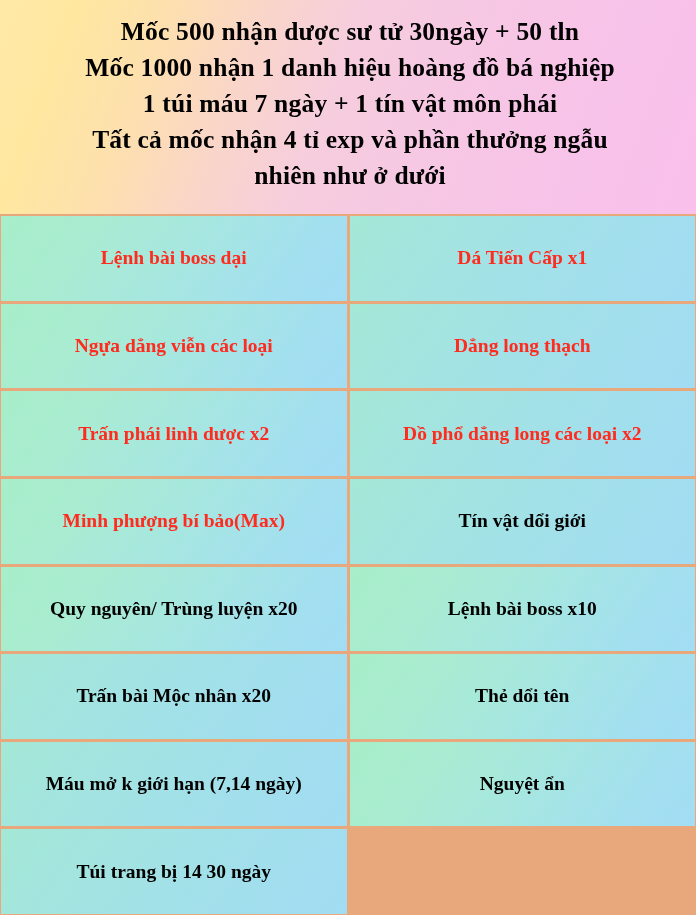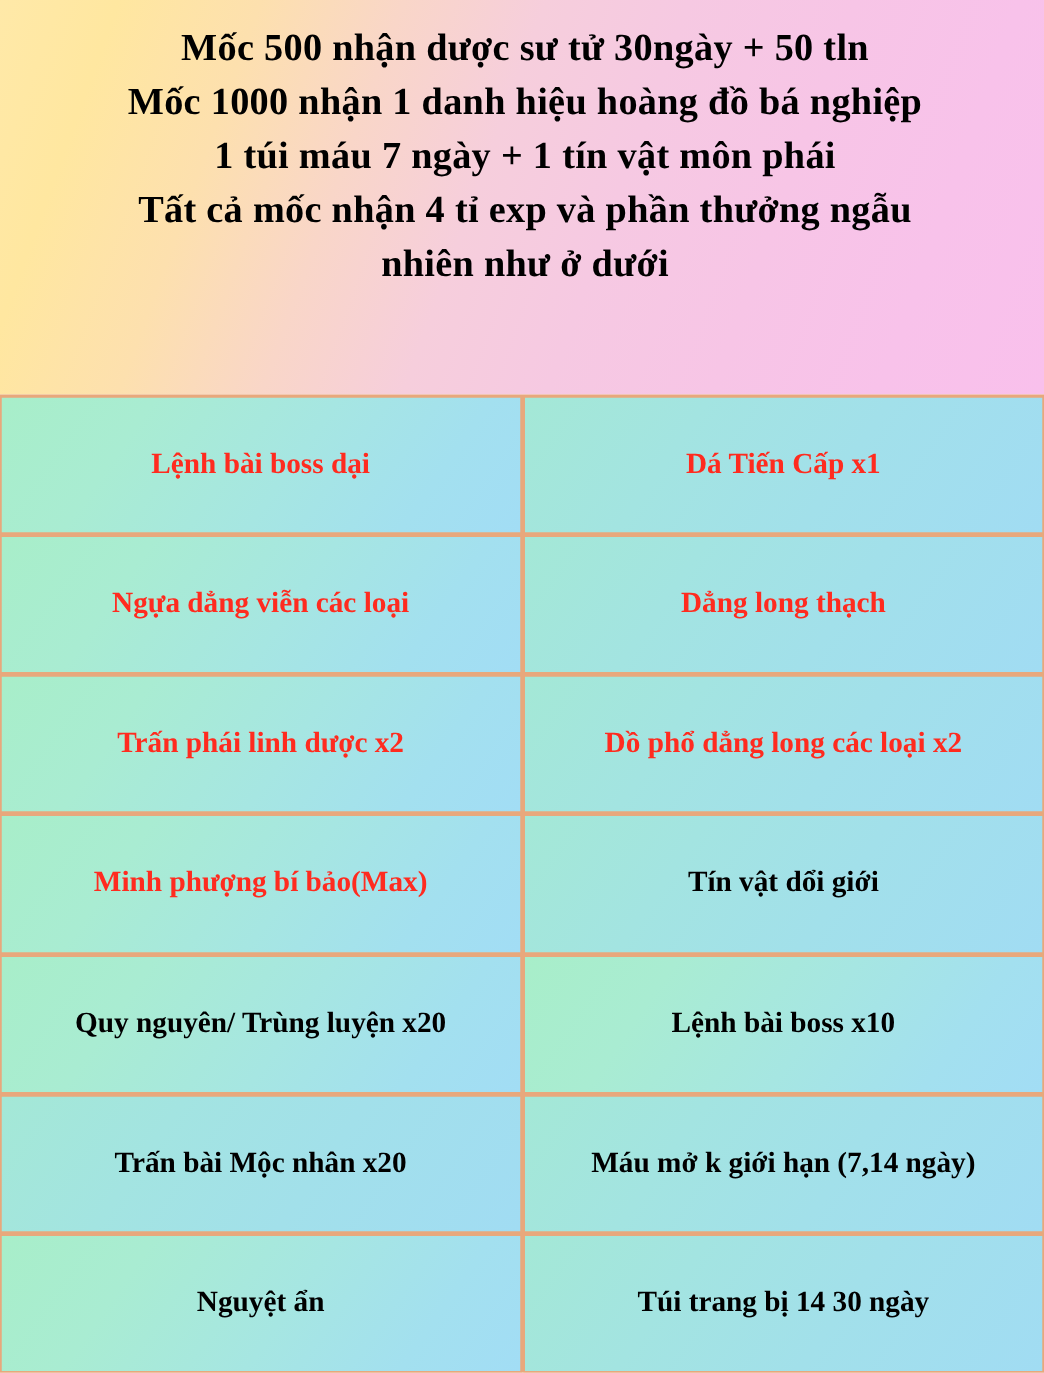--- a/index.html
+++ b/index.html
@@ -15,21 +15,21 @@
   }
   .page {
     width: 696px;
     height: 915px;
     position: relative;
     display: flex;
     flex-direction: column;
   }
   
   .header {
-    height: 263px;
+    height: 214px;
     box-sizing: border-box;
     padding: 14px 10px 0 14px;
     background: linear-gradient(110deg,
         #ffe9a8 0%,
         #ffe7a0 10%,
         #fde0ae 22%,
         #f9d6c8 34%,
         #f6cedc 46%,
         #f6c9e2 58%,
         #f7c5e6 72%,
@@ -105,19 +105,20 @@
     <div class="cell col2 red">Dồ phổ dẳng long các loại x2</div>
 
     <div class="cell red">Minh phượng bí bảo(Max)</div>
     <div class="cell col2">Tín vật dổi giới</div>
 
     <div class="cell">Quy nguyên/ Trùng luyện x20</div>
 
     <div class="cell">Lệnh bài boss x10</div>
     <div class="cell col2">Trấn bài Mộc nhân x20</div>
 
+    <div class="cell">Thẻ dổi tên</div>
     <div class="cell col2">Máu mở k giới hạn (7,14 ngày)</div>
 
     <div class="cell">Nguyệt ẩn</div>
     <div class="cell col2">Túi trang bị 14 30 ngày</div>
   </div>
 
 </div>
 
 </body></html>

